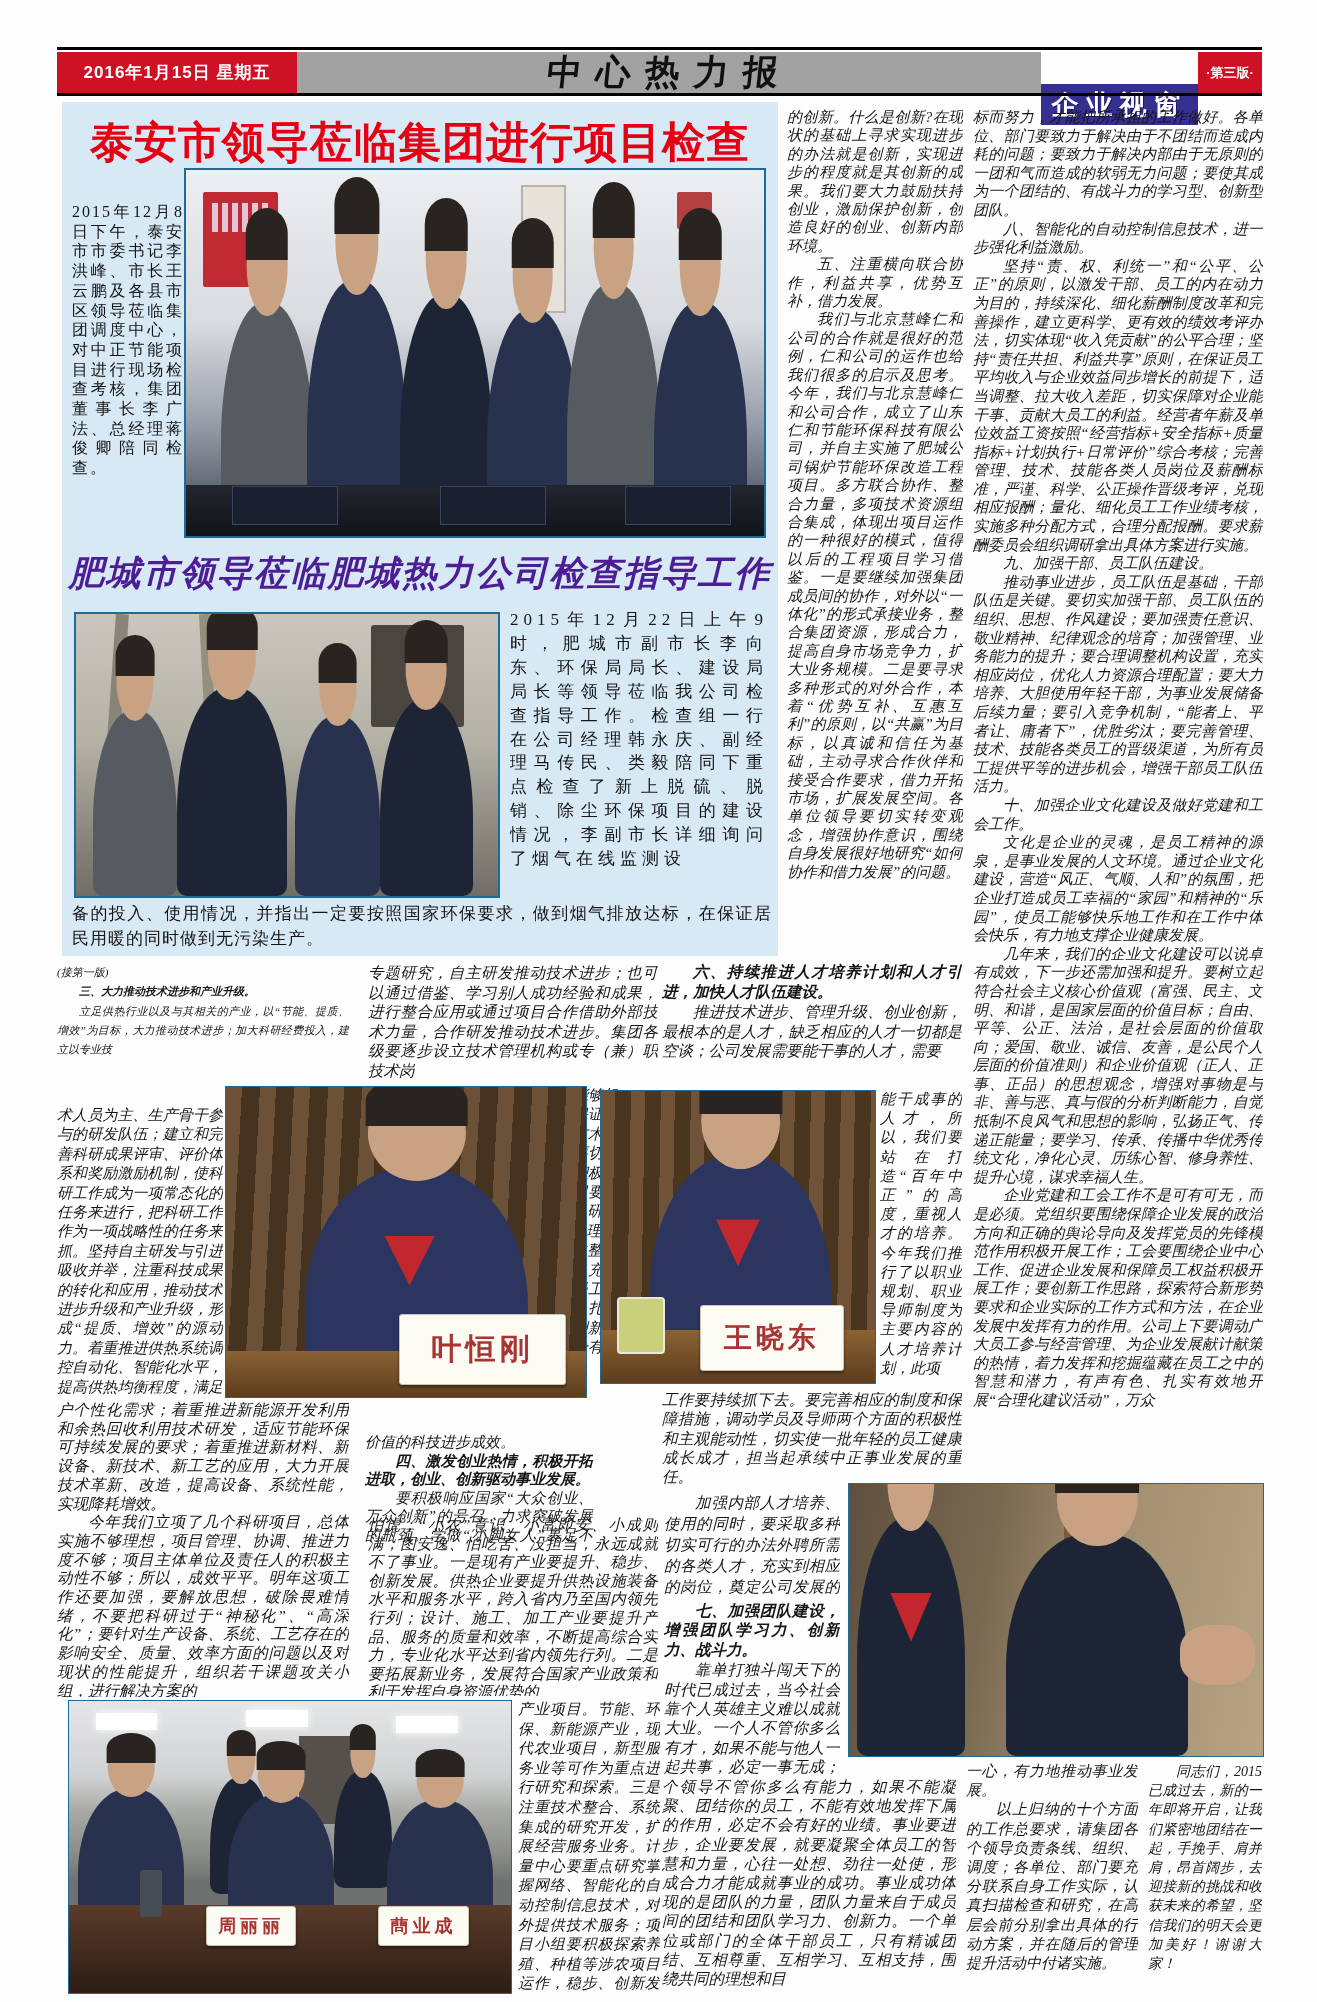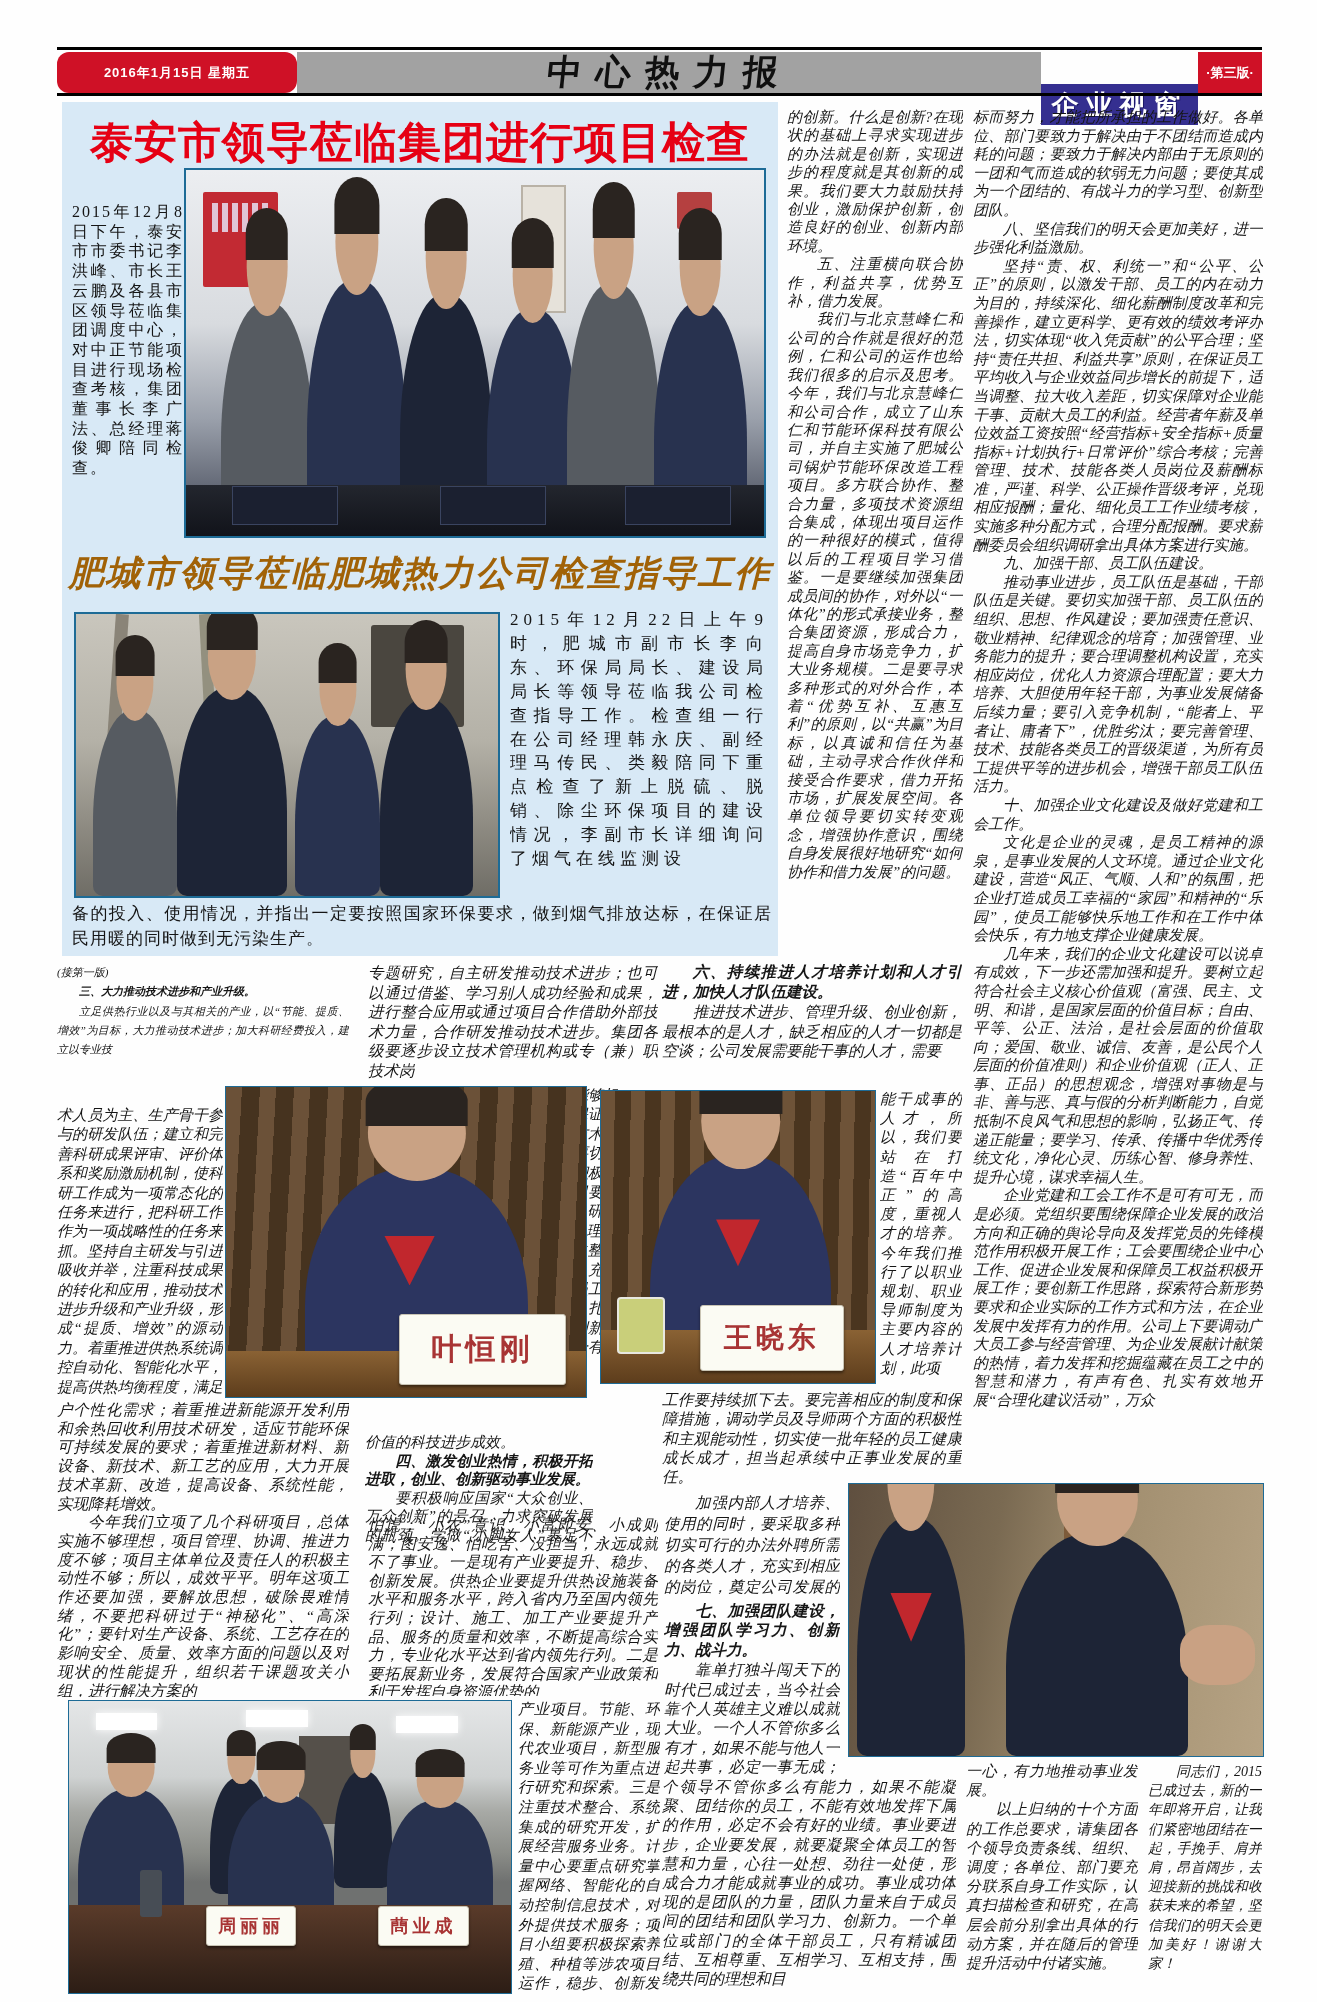--- a/index.html
+++ b/index.html
@@ -2,34 +2,34 @@
 <html><head>
 <meta charset="utf-8">
 <style>
   html,body{margin:0;padding:0;background:#ffffff;}
   .page{position:relative;width:1317px;height:2002px;background:#fefefe;overflow:hidden;
         font-family:"Liberation Serif","DejaVu Serif",serif;color:#151515;}
   
   .rule{position:absolute;background:#000;}
   .band{position:absolute;top:52px;height:41px;display:flex;align-items:center;justify-content:center;}
   .band-date{left:57px;width:240px;background:#cf1126;color:#fff;
-             font-family:"Liberation Sans","DejaVu Sans",sans-serif;font-weight:700;font-size:13px;letter-spacing:1px;border-radius:12px;}
+             font-family:"Liberation Sans","DejaVu Sans",sans-serif;font-weight:700;font-size:17px;letter-spacing:1px;}
   .band-gray{left:297px;width:744px;background:#a2a2a2;}
   .masthead{font-size:35px;font-weight:700;color:#101010;letter-spacing:14px;transform:skewX(-6deg);
             font-family:"DejaVu Serif","Liberation Serif",serif;}
   .band-section{left:1041px;width:157px;background:#352f90;color:#fff;
              font-family:"DejaVu Sans","Liberation Sans",sans-serif;font-weight:700;font-size:27px;letter-spacing:7px;
              text-shadow:1px 1px 0 #1b1668;margin-top:32px;}
   .band-page{left:1198px;width:64px;background:#cf1126;color:#fff;
              font-family:"Liberation Sans","DejaVu Sans",sans-serif;font-weight:700;font-size:13px;}
   
   .feature{position:absolute;left:62px;top:102px;width:716px;height:854px;background:#d8e9f6;}
   .headline1{position:absolute;left:66px;top:114px;width:708px;text-align:center;color:#e60014;
              font-family:"DejaVu Sans","Liberation Sans",sans-serif;font-weight:900;font-size:43px;letter-spacing:1px;}
-  .headline2{position:absolute;left:66px;top:550px;width:708px;text-align:center;color:#a16207;
+  .headline2{position:absolute;left:66px;top:550px;width:708px;text-align:center;color:#4c1d95;
              font-weight:700;font-size:35px;letter-spacing:2px;font-style:italic;}
   
   .photo{position:absolute;border:2px solid #1d6b96;overflow:hidden;}
   .person{position:absolute;background:#28324f;border-radius:46% 46% 10px 10px / 60% 60% 10px 10px;}
   .person::before{content:"";position:absolute;left:50%;top:-36%;transform:translateX(-50%);
                   width:44%;height:42%;background:#c9a284;border-radius:50%;}
   .person::after{content:"";position:absolute;left:50%;top:-40%;transform:translateX(-50%);
                  width:46%;height:22%;background:#2a2420;border-radius:50% 50% 0 0;}
   .person.gray{background:#565b61;}
   .person.dark{background:#1d2436;}
@@ -186,21 +186,21 @@
       <p class="cont">个领导不管你多么有能力，如果不能凝聚、团结你的员工，不能有效地发挥下属的作用，必定不会有好的业绩。事业要进步，企业要发展，就要凝聚全体员工的智慧和力量，心往一处想、劲往一处使，形成合力才能成就事业的成功。事业成功体现的是团队的力量，团队力量来自于成员间的团结和团队学习力、创新力。一个单位或部门的全体干部员工，只有精诚团结、互相尊重、互相学习、互相支持，围绕共同的理想和目</p>
     </div>
 
   <div class="col" style="left:787px;top:108px;width:176px;height:882px;font-size:15px;line-height:18.4px;">
       <p class="cont">的创新。什么是创新?在现状的基础上寻求实现进步的办法就是创新，实现进步的程度就是其创新的成果。我们要大力鼓励扶持创业，激励保护创新，创造良好的创业、创新内部环境。</p>
       <p>五、注重横向联合协作，利益共享，优势互补，借力发展。</p>
       <p>我们与北京慧峰仁和公司的合作就是很好的范例，仁和公司的运作也给我们很多的启示及思考。今年，我们与北京慧峰仁和公司合作，成立了山东仁和节能环保科技有限公司，并自主实施了肥城公司锅炉节能环保改造工程项目。多方联合协作、整合力量，多项技术资源组合集成，体现出项目运作的一种很好的模式，值得以后的工程项目学习借鉴。一是要继续加强集团成员间的协作，对外以“一体化”的形式承接业务，整合集团资源，形成合力，提高自身市场竞争力，扩大业务规模。二是要寻求多种形式的对外合作，本着“优势互补、互惠互利”的原则，以“共赢”为目标，以真诚和信任为基础，主动寻求合作伙伴和接受合作要求，借力开拓市场，扩展发展空间。各单位领导要切实转变观念，增强协作意识，围绕自身发展很好地研究“如何协作和借力发展”的问题。</p>
     </div>
   <div class="col" style="left:973px;top:108px;width:290px;height:1372px;font-size:15px;line-height:18.6px;">
       <p class="cont">标而努力，才能把所承担的工作做好。各单位、部门要致力于解决由于不团结而造成内耗的问题；要致力于解决内部由于无原则的一团和气而造成的软弱无力问题；要使其成为一个团结的、有战斗力的学习型、创新型团队。</p>
-      <p>八、坚信我们的明天会更加美好，进一步强化利益激励。</p>
+      <p>八、智能化的自动控制信息技术，进一步强化利益激励。</p>
       <p>坚持“责、权、利统一”和“公平、公正”的原则，以激发干部、员工的内在动力为目的，持续深化、细化薪酬制度改革和完善操作，建立更科学、更有效的绩效考评办法，切实体现“收入凭贡献”的公平合理；坚持“责任共担、利益共享”原则，在保证员工平均收入与企业效益同步增长的前提下，适当调整、拉大收入差距，切实保障对企业能干事、贡献大员工的利益。经营者年薪及单位效益工资按照“经营指标+安全指标+质量指标+计划执行+日常评价”综合考核；完善管理、技术、技能各类人员岗位及薪酬标准，严谨、科学、公正操作晋级考评，兑现相应报酬；量化、细化员工工作业绩考核，实施多种分配方式，合理分配报酬。要求薪酬委员会组织调研拿出具体方案进行实施。</p>
       <p>九、加强干部、员工队伍建设。</p>
       <p>推动事业进步，员工队伍是基础，干部队伍是关键。要切实加强干部、员工队伍的组织、思想、作风建设；要加强责任意识、敬业精神、纪律观念的培育；加强管理、业务能力的提升；要合理调整机构设置，充实相应岗位，优化人力资源合理配置；要大力培养、大胆使用年轻干部，为事业发展储备后续力量；要引入竞争机制，“能者上、平者让、庸者下”，优胜劣汰；要完善管理、技术、技能各类员工的晋级渠道，为所有员工提供平等的进步机会，增强干部员工队伍活力。</p>
       <p>十、加强企业文化建设及做好党建和工会工作。</p>
       <p>文化是企业的灵魂，是员工精神的源泉，是事业发展的人文环境。通过企业文化建设，营造“风正、气顺、人和”的氛围，把企业打造成员工幸福的“家园”和精神的“乐园”，使员工能够快乐地工作和在工作中体会快乐，有力地支撑企业健康发展。</p>
       <p>几年来，我们的企业文化建设可以说卓有成效，下一步还需加强和提升。要树立起符合社会主义核心价值观（富强、民主、文明、和谐，是国家层面的价值目标；自由、平等、公正、法治，是社会层面的价值取向；爱国、敬业、诚信、友善，是公民个人层面的价值准则）和企业价值观（正人、正事、正品）的思想观念，增强对事物是与非、善与恶、真与假的分析判断能力，自觉抵制不良风气和思想的影响，弘扬正气、传递正能量；要学习、传承、传播中华优秀传统文化，净化心灵、历练心智、修身养性、提升心境，谋求幸福人生。</p>
       <p>企业党建和工会工作不是可有可无，而是必须。党组织要围绕保障企业发展的政治方向和正确的舆论导向及发挥党员的先锋模范作用积极开展工作；工会要围绕企业中心工作、促进企业发展和保障员工权益积极开展工作；要创新工作思路，探索符合新形势要求和企业实际的工作方式和方法，在企业发展中发挥有力的作用。公司上下要调动广大员工参与经营管理、为企业发展献计献策的热情，着力发挥和挖掘蕴藏在员工之中的智慧和潜力，有声有色、扎实有效地开展“合理化建议活动”，万众</p>
     </div>
 
   <div class="photo" style="left:848px;top:1483px;width:414px;height:272px;border-width:1px;

